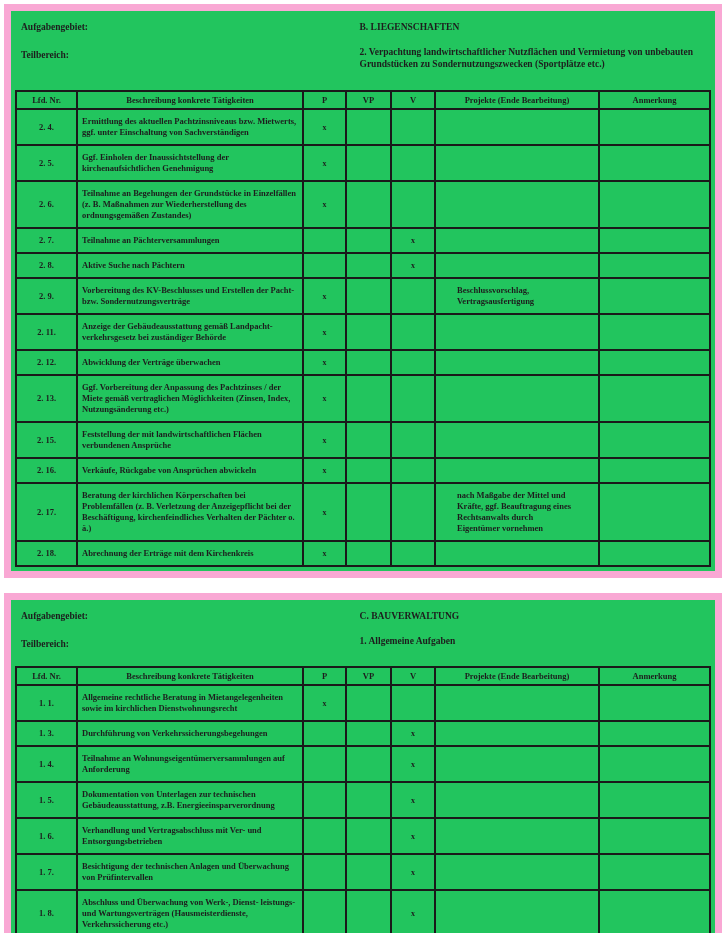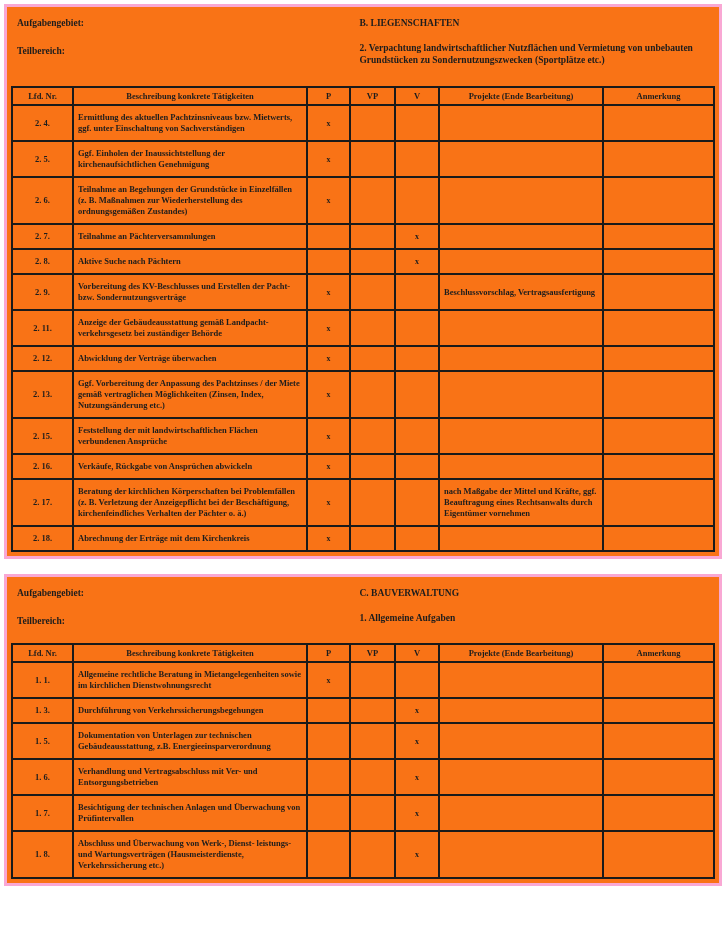--- a/index.html
+++ b/index.html
@@ -11,23 +11,23 @@
   .page{
     box-sizing:border-box;
     width:726px;height:933px;
     padding:4px;
     display:flex;flex-direction:column;gap:15px;
     overflow:hidden;
     background:#ffffff;
   }
   .block{
     box-sizing:border-box;
-    border:3px solid #f9a8d4;
+    border:7px solid #f9a8d4;
     padding:5px 4px 4px 4px;
-    background:#f97316;
+    background:#22c55e;
   }
   .block-head{
     display:flex;
     font-weight:bold;
     font-size:9.5px;
     line-height:12px;
   }
   .block-1 .block-head{min-height:74px;}
   .block-2 .block-head{min-height:50px;}
   .head-left{width:49.5%;box-sizing:border-box;padding:5px 0 0 6px;}
@@ -59,21 +59,21 @@
     word-wrap:break-word;
   }
   th.c-nr{width:49px;}
   th.c-p{width:31px;}
   th.c-vp{width:33px;}
   th.c-v{width:32px;}
   th.c-proj{width:152px;}
   th.c-anm{width:99px;}
   td.c-nr{text-align:center;padding:6px 2px;}
   td.c-x{text-align:center;font-size:8px;padding:6px 1px;}
-  td.c-proj{padding:4px 4px;}
+  td.c-proj{padding:4px 21px;}
 </style>
 </head>
 <body>
 
 <div class="page">
 
   <section class="block block-1">
     <div class="block-head">
       <div class="head-left">
         <div class="lbl">Aufgabengebiet:</div>
@@ -254,20 +254,29 @@
           <tr>
     <td class="c-nr">1. 3.</td>
     <td class="c-desc">Durchführung von Verkehrssicherungsbegehungen</td>
     <td class="c-x"></td>
     <td class="c-x"></td>
     <td class="c-x">x</td>
     <td class="c-proj"></td>
     <td class="c-anm"></td>
   </tr>
           <tr>
+    <td class="c-nr">1. 4.</td>
+    <td class="c-desc">Teilnahme an Wohnungseigentümerversammlungen auf Anforderung</td>
+    <td class="c-x"></td>
+    <td class="c-x"></td>
+    <td class="c-x">x</td>
+    <td class="c-proj"></td>
+    <td class="c-anm"></td>
+  </tr>
+          <tr>
     <td class="c-nr">1. 5.</td>
     <td class="c-desc">Dokumentation von Unterlagen zur technischen Gebäudeausstattung, z.B. Energieeinsparverordnung</td>
     <td class="c-x"></td>
     <td class="c-x"></td>
     <td class="c-x">x</td>
     <td class="c-proj"></td>
     <td class="c-anm"></td>
   </tr>
           <tr>
     <td class="c-nr">1. 6.</td>

